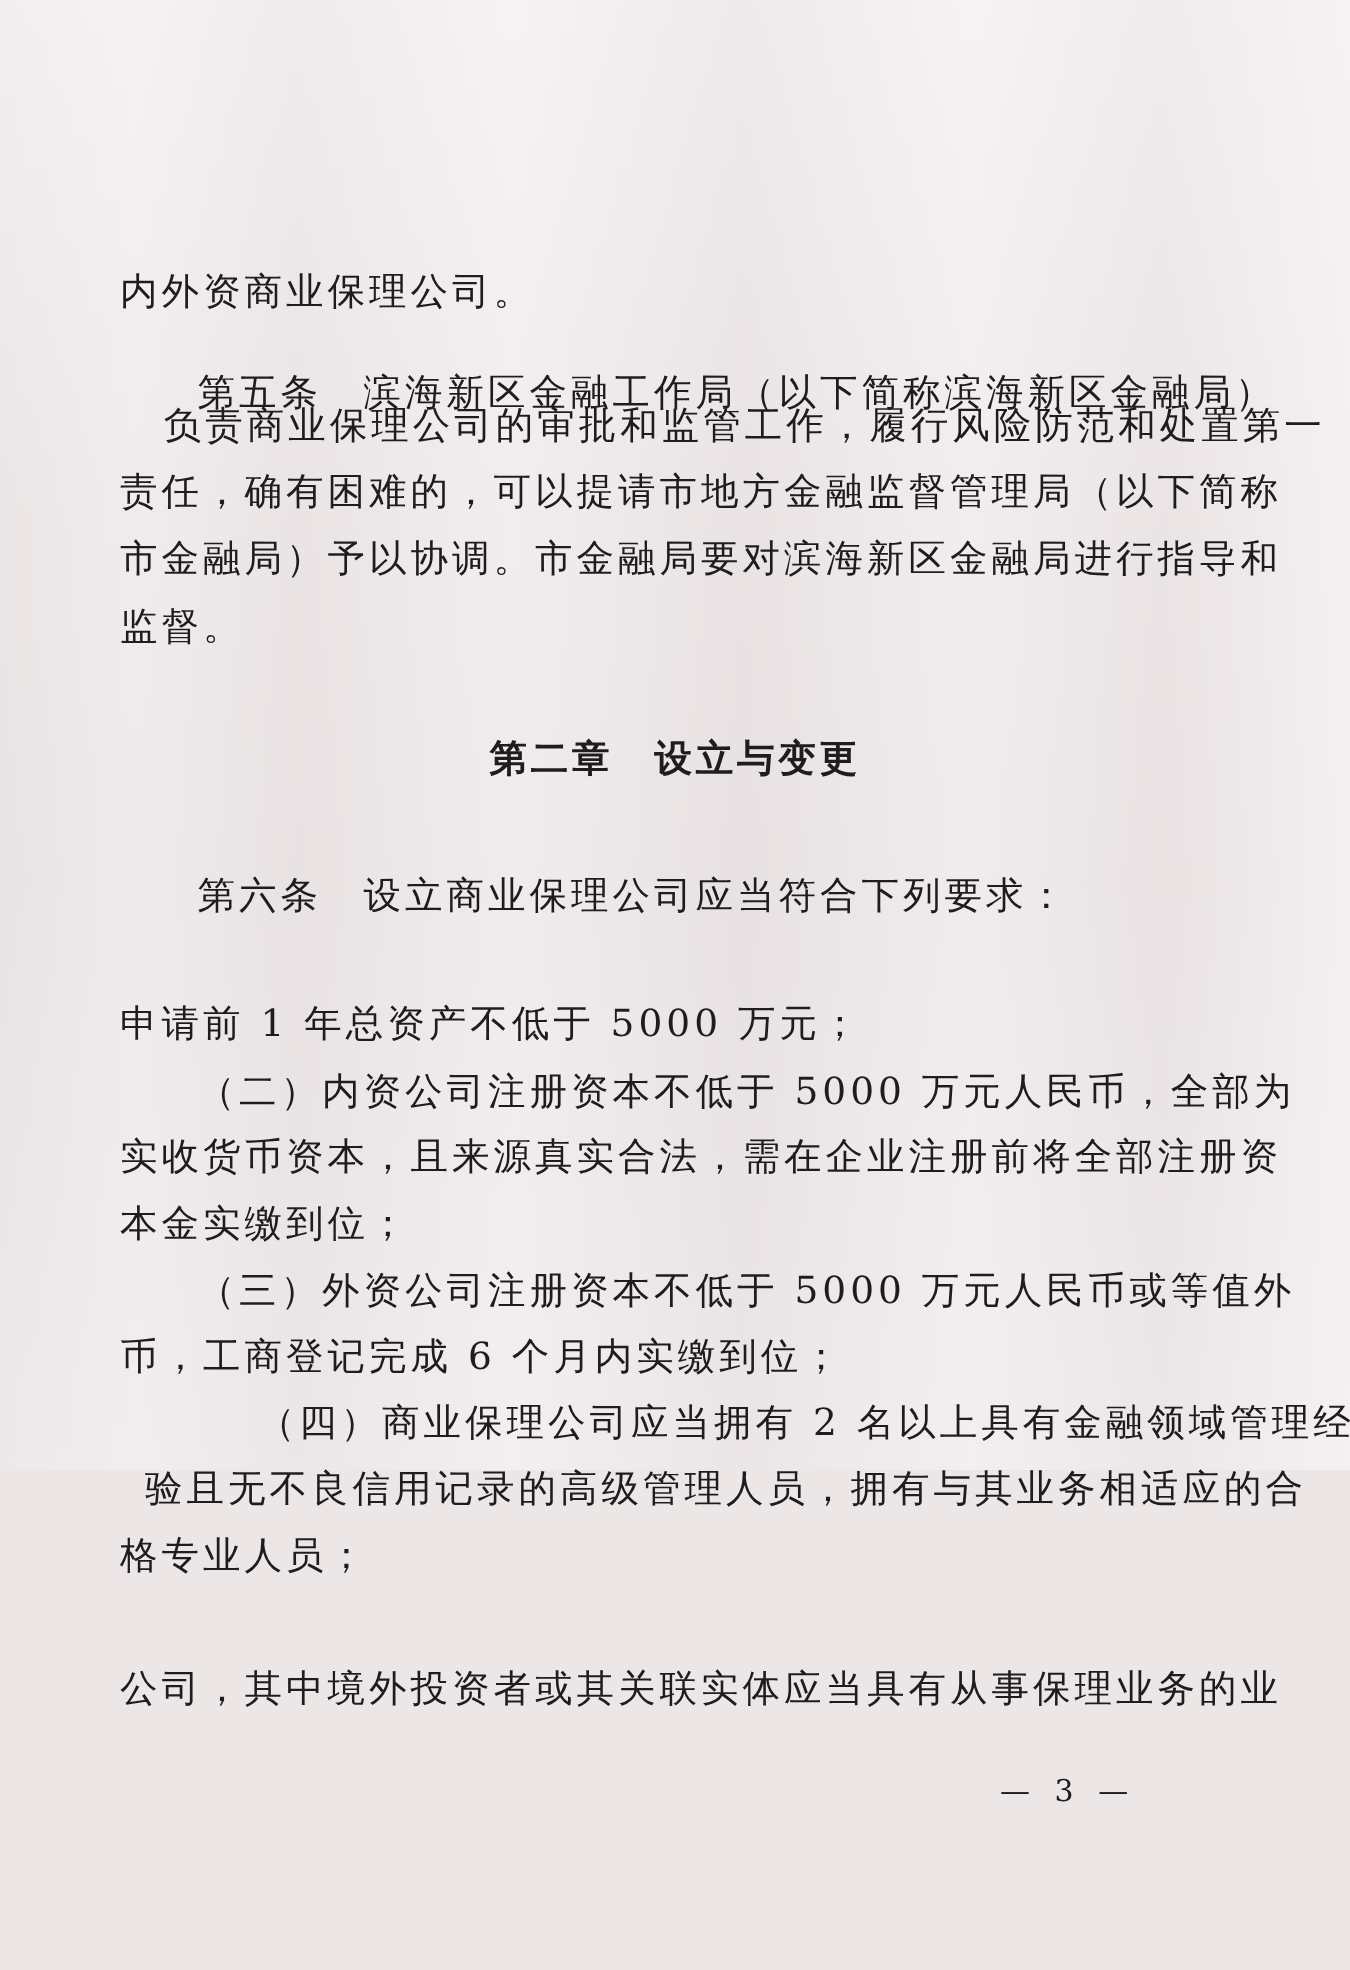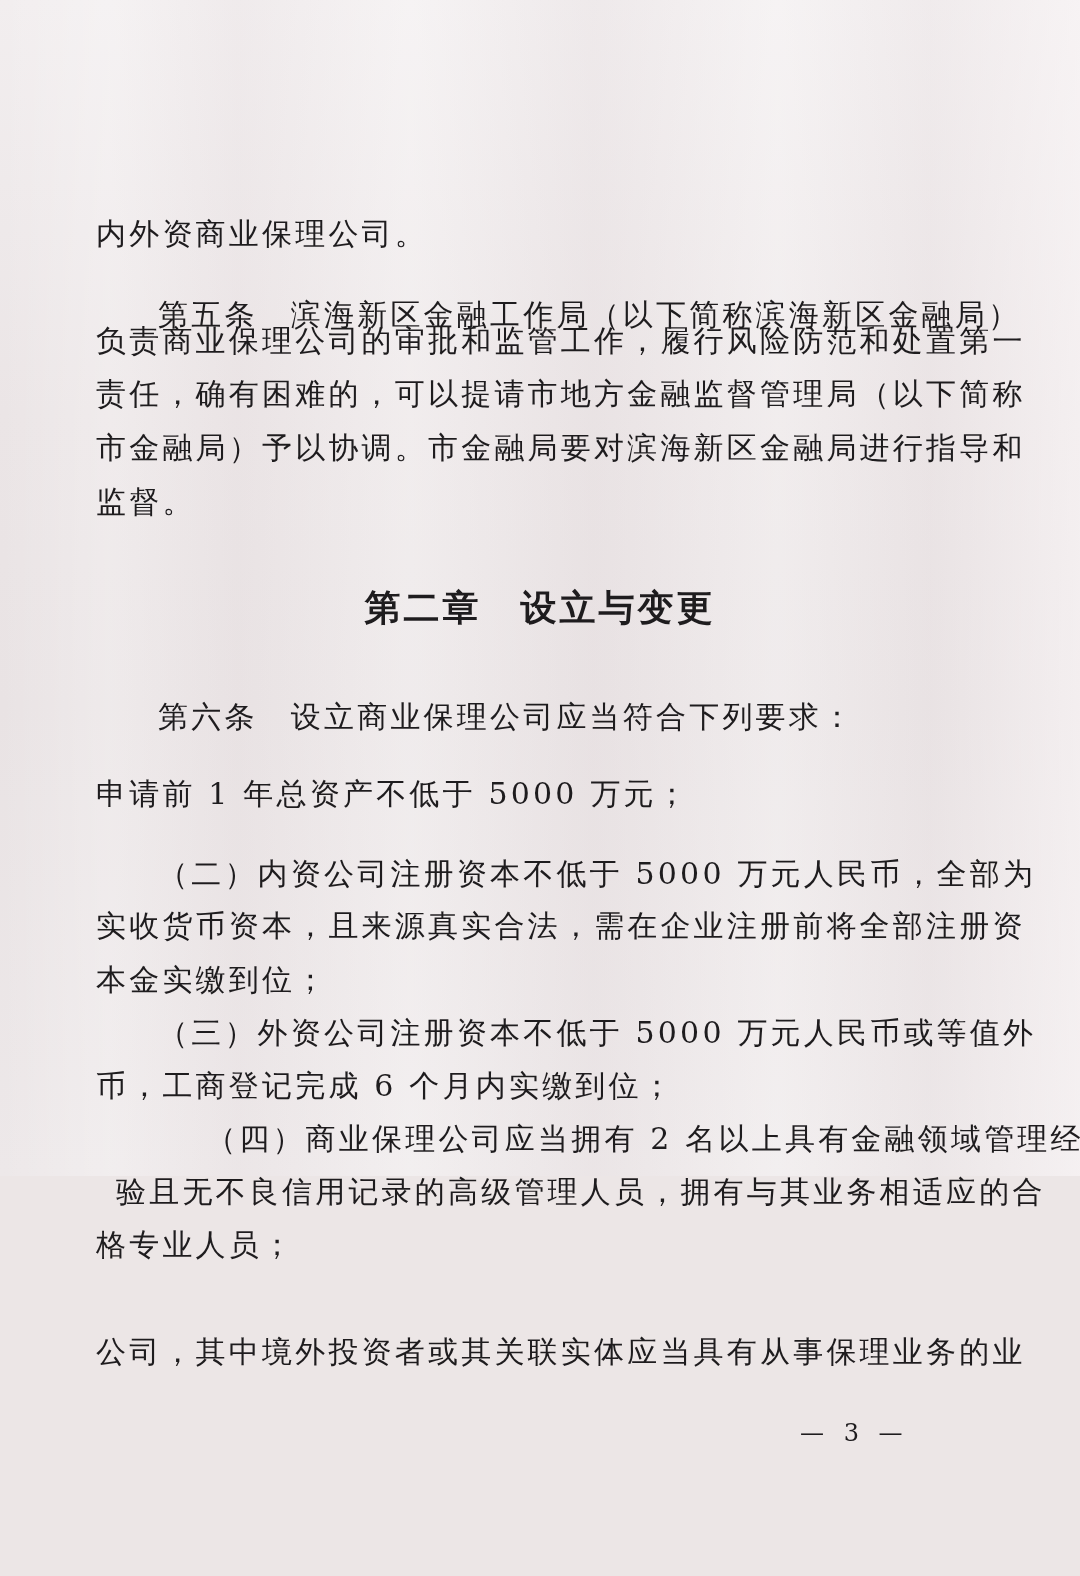--- a/index.html
+++ b/index.html
@@ -42,51 +42,51 @@
       letter-spacing: 3.2px;
     }
     .indent { left: 158px; width: 782px; }
     .heading {
       position: absolute;
       left: 0;
       width: 1080px;
       text-align: center;
       font-family: "DejaVu Sans", "Liberation Sans", sans-serif;
       font-weight: bold;
-      font-size: 36px;
+      font-size: 30px;
       line-height: 40px;
       letter-spacing: 3px;
     }
     .page-number {
       position: absolute;
       left: 800px;
       top: 1418px;
       font-size: 24px;
       line-height: 30px;
       letter-spacing: 6px;
     }
   </style>
 </head>
 <body>
 
 <div class="page">
 
   <div class="line" style="top:214px;">内外资商业保理公司。</div>
 
   <div class="line indent" style="top:264px;margin-top:31px;">第五条　滨海新区金融工作局（以下简称滨海新区金融局）</div>
-  <div class="line" style="top:321px;">负责商业保理公司的审批和监管工作，履行风险防范和处置第一</div>
+  <div class="line" style="top:321px;margin-left:35px;">负责商业保理公司的审批和监管工作，履行风险防范和处置第一</div>
   <div class="line" style="top:374px;text-align:right;">责任，确有困难的，可以提请市地方金融监督管理局（以下简称</div>
   <div class="line" style="top:482px;">监督。</div>
   <div class="line" style="top:428px;">市金融局）予以协调。市金融局要对滨海新区金融局进行指导和</div>
 
   <div class="heading" style="top:588px;">第二章　设立与变更</div>
 
   <div class="line indent" style="top:697px;">第六条　设立商业保理公司应当符合下列要求：</div>
 
-  <div class="line" style="top:774px;">申请前 1 年总资产不低于 5000 万元；</div>
+  <div class="line" style="top:800px;">申请前 1 年总资产不低于 5000 万元；</div>
 
   <div class="line indent" style="top:854px;">（二）内资公司注册资本不低于 5000 万元人民币，全部为</div>
   <div class="line" style="top:906px;">实收货币资本，且来源真实合法，需在企业注册前将全部注册资</div>
   <div class="line" style="top:960px;">本金实缴到位；</div>
 
   <div class="line indent" style="top:1013px;">（三）外资公司注册资本不低于 5000 万元人民币或等值外</div>
   <div class="line" style="top:1066px;">币，工商登记完成 6 个月内实缴到位；</div>
 
   <div class="line indent" style="top:1119px;margin-left:48px;">（四）商业保理公司应当拥有 2 名以上具有金融领域管理经</div>
   <div class="line" style="top:1172px;margin-left:20px;">验且无不良信用记录的高级管理人员，拥有与其业务相适应的合</div>

